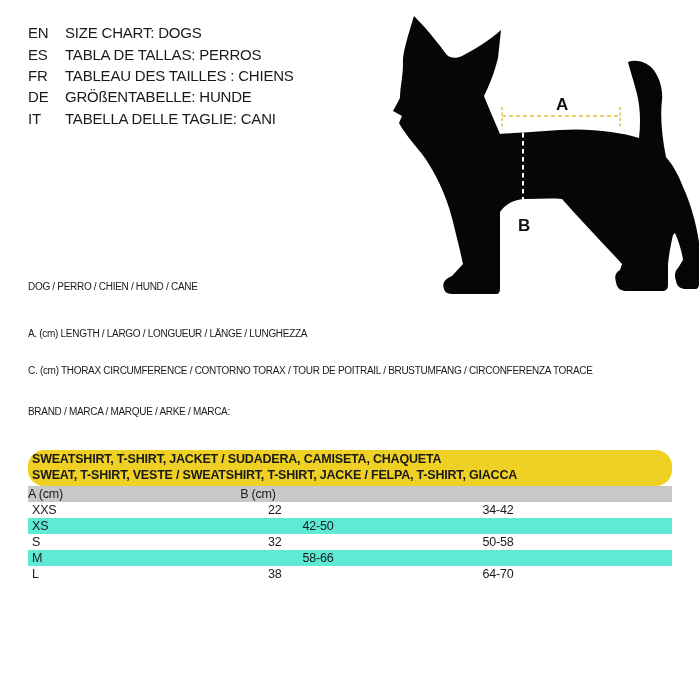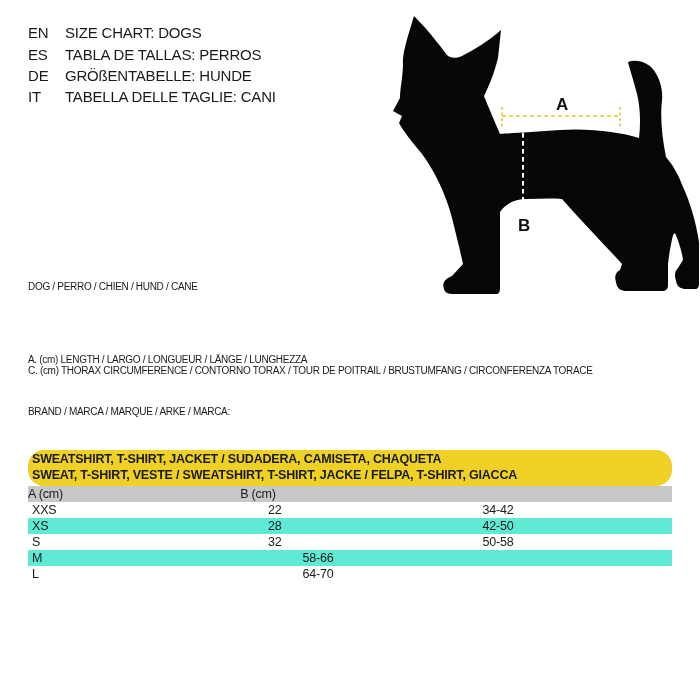--- a/index.html
+++ b/index.html
@@ -10,21 +10,21 @@
   
   .lang-list{position:absolute;left:28px;top:22px;}
   .lang-row{display:flex;height:21.4px;align-items:center;font-size:15px;letter-spacing:-0.2px;font-weight:500;white-space:nowrap;}
   .lang-code{width:37px;flex:0 0 37px;}
   
   .dog-figure{position:absolute;left:390px;top:2px;width:310px;height:295px;}
   .dog-figure svg{display:block;width:100%;height:100%;}
   
   .caption{position:absolute;left:28px;font-size:10px;letter-spacing:-0.3px;white-space:nowrap;font-weight:500;}
   .caption.dog-caption{top:281px;}
-  .caption.measure-a{top:354px;text-align:right;}
+  .caption.measure-a{top:328px;text-align:right;}
   .caption.measure-c{top:365px;}
   .caption.brand-line{top:406px;}
   
   .size-table{position:absolute;left:28px;top:450px;width:644px;font-size:12.5px;letter-spacing:-0.2px;}
   .banner{background:#EFD125;padding:2px 0 3px 4px;border-radius:16px;}
   .banner div{font-weight:bold;line-height:15.5px;white-space:nowrap;}
   .t-row{display:flex;height:16px;align-items:center;white-space:nowrap;}
   .t-row.header{background:#C7C8CA;}
   .t-row.alt{background:#5eead4;}
   .c-size{width:240px;flex:0 0 240px;padding-left:4px;box-sizing:border-box;}
@@ -38,20 +38,24 @@
 <div class="canvas">
 
   <div class="lang-list">
     <div class="lang-row">
       <span class="lang-code">EN</span>
       <span class="lang-label">SIZE CHART: DOGS</span>
     </div>
     <div class="lang-row">
       <span class="lang-code">ES</span>
       <span class="lang-label">TABLA DE TALLAS: PERROS</span>
+    </div>
+    <div class="lang-row">
+      <span class="lang-code">FR</span>
+      <span class="lang-label">TABLEAU DES TAILLES : CHIENS</span>
     </div>
     <div class="lang-row">
       <span class="lang-code">DE</span>
       <span class="lang-label">GRÖßENTABELLE: HUNDE</span>
     </div>
     <div class="lang-row">
       <span class="lang-code">IT</span>
       <span class="lang-label">TABELLA DELLE TAGLIE: CANI</span>
     </div>
   </div>
@@ -133,35 +137,35 @@
       <span class="c-fill"></span>
     </div>
     <div class="t-row">
       <span class="c-size">XXS</span>
       <span class="c-a">22</span>
       <span class="c-b">34-42</span>
       <span class="c-fill"></span>
     </div>
     <div class="t-row alt">
       <span class="c-size">XS</span>
-      <span class="c-a">28</span>
       <span class="c-b">42-50</span>
       <span class="c-fill"></span>
     </div>
     <div class="t-row">
       <span class="c-size">S</span>
       <span class="c-a">32</span>
       <span class="c-b">50-58</span>
       <span class="c-fill"></span>
     </div>
     <div class="t-row alt">
       <span class="c-size">M</span>
       <span class="c-b">58-66</span>
       <span class="c-fill"></span>
     </div>
     <div class="t-row">
       <span class="c-size">L</span>
+      <span class="c-a">38</span>
       <span class="c-b">64-70</span>
       <span class="c-fill"></span>
     </div>
   </div>
 
 </div>
 
 </body></html>

